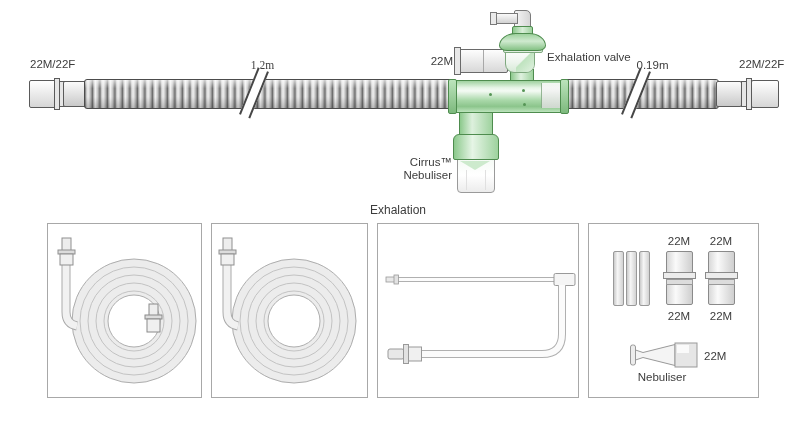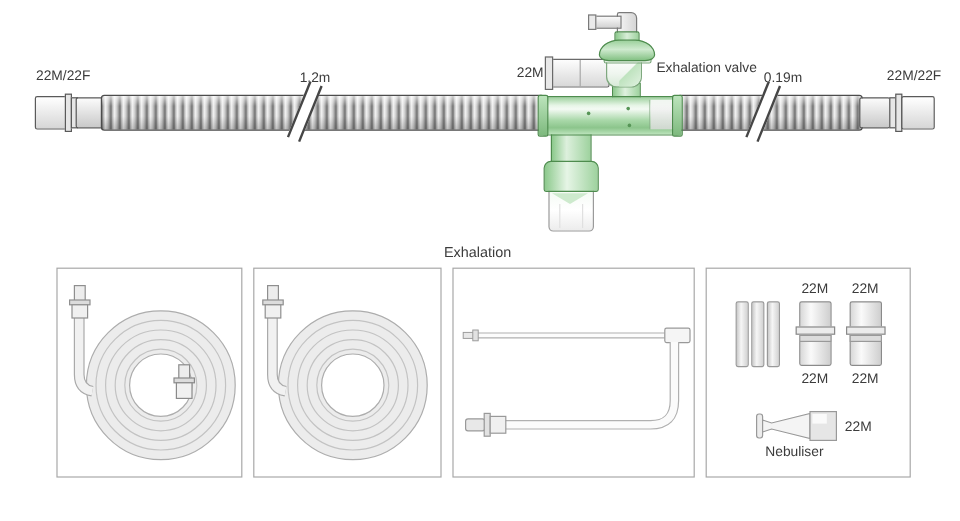--- a/index.html
+++ b/index.html
@@ -130,25 +130,29 @@
   .conn .fl1{position:absolute;left:-4px;top:20px;width:31px;height:5px;background:#ececec;border:1px solid #8a8a8a;}
   .conn .fl2{position:absolute;left:-1px;top:27px;width:25px;height:4px;background:#dcdcdc;border:1px solid #999;}
   .plbl{position:absolute;font-size:11.5px;color:#3c3c3c;text-align:center;white-space:nowrap;}
 </style>
 </head>
 <body>
 
 <div class="stage">
 
   <div class="lbl" style="left:30px;top:58px;">22M/22F</div>
-  <div class="lbl center" style="left:240px;top:59px;width:45px;">1.2m</div>
+  <div class="lbl center" style="left:240px;top:59px;width:45px;font-family:Liberation Serif, serif;">1.2m</div>
   <div class="lbl right" style="left:423px;top:55px;width:30px;">22M</div>
   <div class="lbl" style="left:547px;top:51px;">Exhalation valve</div>
   <div class="lbl center" style="left:630px;top:59px;width:45px;">0.19m</div>
   <div class="lbl" style="left:739px;top:58px;">22M/22F</div>
+  <div class="lbl right" style="left:382px;top:156px;width:70px;">
+    <div>Cirrus™</div>
+    <div>Nebuliser</div>
+  </div>
 
   <div class="endconn" style="left:29px;width:25px;"></div>
   <div class="collar" style="left:54px;top:78px;width:4px;height:30px;"></div>
   <div class="collar" style="left:59px;top:81px;width:4px;height:24px;"></div>
   <div class="sleeve" style="left:63px;width:22px;"></div>
 
   <div class="corr" style="left:84px;width:368px;"></div>
   <div class="brk" style="left:248px;"></div>
 
   <div class="neb-pipe"></div>

